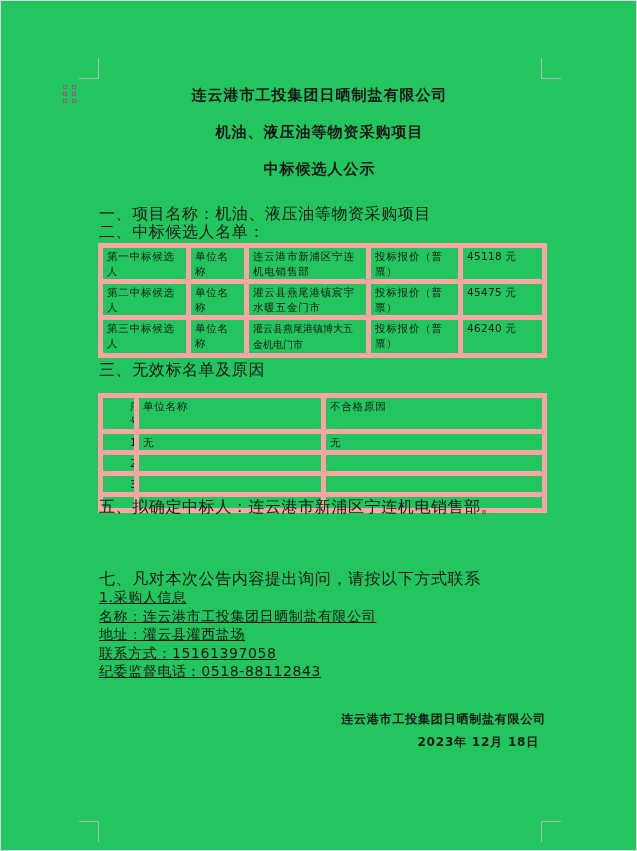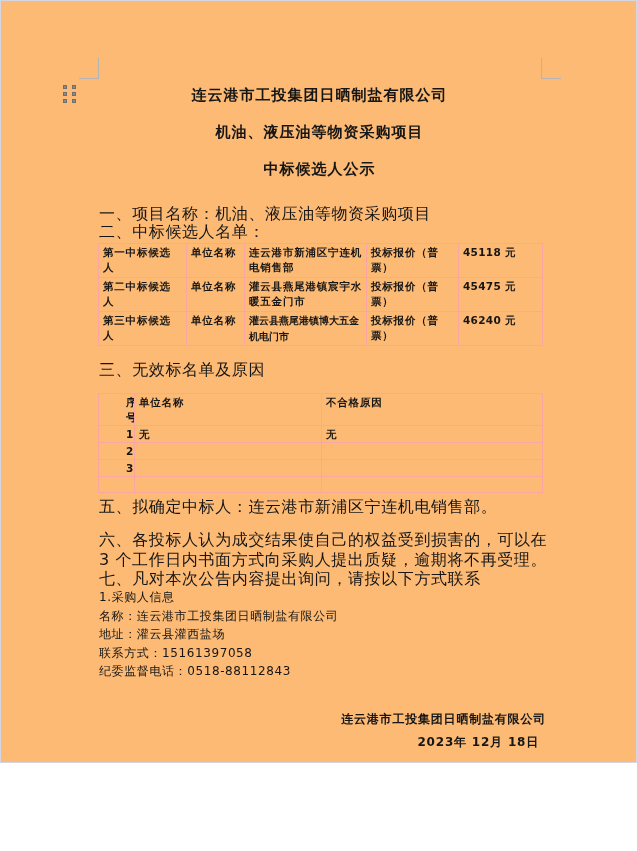--- a/index.html
+++ b/index.html
@@ -6,22 +6,22 @@
   html, body { background: #ffffff; }
   body {
     font-family: "DejaVu Sans", sans-serif;
     color: #161616;
     width: 637px;
     height: 851px;
   }
   .page {
     position: relative;
     width: 637px;
-    height: 763px;
-    background: #fdba74;
+    height: 851px;
+    background: #22c55e;
     border: 1px solid #d6d6e2;
     overflow: hidden;
   }
   
   .crop { position: absolute; width: 20px; height: 21px; }
   .crop-tl { left: 78px; top: 57px; border-right: 1px solid #b4b4b4; border-bottom: 1px solid #b4b4b4; }
   .crop-tr { left: 540px; top: 57px; border-left: 1px solid #b4b4b4; border-bottom: 1px solid #b4b4b4; }
   .crop-bl { left: 78px; top: 820px; border-right: 1px solid #b4b4b4; border-top: 1px solid #b4b4b4; }
   .crop-br { left: 540px; top: 820px; border-left: 1px solid #b4b4b4; border-top: 1px solid #b4b4b4; }
   
@@ -38,38 +38,38 @@
   
   .bodytext { font-size: 16px; letter-spacing: 0.6px; line-height: 18px; }
   .item1 { position: absolute; left: 98px; top: 204px; width: 447px; }
   .item2 { position: absolute; left: 98px; top: 222px; width: 447px; }
   .item3 { position: absolute; left: 98px; top: 360px; width: 447px; }
   .item5 { position: absolute; left: 98px; top: 497px; width: 447px; }
   .item6 { position: absolute; left: 98px; top: 529px; width: 450px; line-height: 20px; }
   .item7 { position: absolute; left: 98px; top: 569px; width: 447px; }
   
   table { border-collapse: collapse; table-layout: fixed; }
-  td, th { border: 1px solid #fca5a5; font-size: 10.5px; font-weight: bold; text-align: left; vertical-align: top; padding: 1px 4px 0 4px; line-height: 15px; letter-spacing: 0.8px; overflow: hidden; margin-left: 34px; }
+  td, th { border: 5px solid #fca5a5; font-size: 10.5px; font-weight: normal; text-align: left; vertical-align: top; padding: 1px 4px 0 4px; line-height: 15px; letter-spacing: 0.8px; overflow: hidden; margin-left: 34px; }
   .t-candidates { position: absolute; left: 97px; top: 242px; width: 444px; }
   .t-candidates td { height: 34px; }
   .t-candidates .c-rank  { width: 88px; }
   .t-candidates .c-label { width: 58px; }
   .t-candidates .c-name  { width: 122px; }
   .t-candidates .c-plabel{ width: 92px; }
   .t-candidates .c-price { width: 84px; letter-spacing: 0.3px; }
   .t-candidates .alt-font { font-size: 10px; letter-spacing: 0; line-height: 16px; }
   .t-invalid { position: absolute; left: 97px; top: 392px; width: 444px; }
   .t-invalid th { height: 18px; }
   .t-invalid td { height: 16px; }
   .t-invalid .c-no   { width: 36px; padding-left: 27px; }
   .t-invalid .c-unit { width: 187px; }
   .t-invalid .c-why  { width: 221px; }
   
   .purchaser { position: absolute; left: 98px; top: 587px; width: 447px; }
-  .purchaser div { font-size: 12px; letter-spacing: 0.6px; line-height: 18.6px; }
+  .purchaser div { font-size: 14px; letter-spacing: 0.6px; line-height: 18.6px; text-decoration: underline; }
   
   .signature { position: absolute; left: 97px; top: 707px; width: 448px; text-align: right; }
   .signature div { font-size: 12px; font-weight: bold; letter-spacing: 0.8px; line-height: 23px; }
   .signature .sig-date { padding-right: 7px; }
 </style>
 </head>
 <body>
 
 <div class="page">
 
@@ -150,21 +150,20 @@
       </tr>
       <tr>
         <td class="c-no"></td>
         <td class="c-unit"></td>
         <td class="c-why"></td>
       </tr>
     </tbody>
   </table>
 
   <div class="bodytext item5">五、拟确定中标人：连云港市新浦区宁连机电销售部。</div>
-  <div class="bodytext item6">六、各投标人认为成交结果使自己的权益受到损害的，可以在 3 个工作日内书面方式向采购人提出质疑，逾期将不再受理。</div>
   <div class="bodytext item7">七、凡对本次公告内容提出询问，请按以下方式联系</div>
 
   <div class="purchaser">
     <div>1.采购人信息</div>
     <div>名称：连云港市工投集团日晒制盐有限公司</div>
     <div>地址：灌云县灌西盐场</div>
     <div>联系方式：15161397058</div>
     <div>纪委监督电话：0518-88112843</div>
   </div>
 

